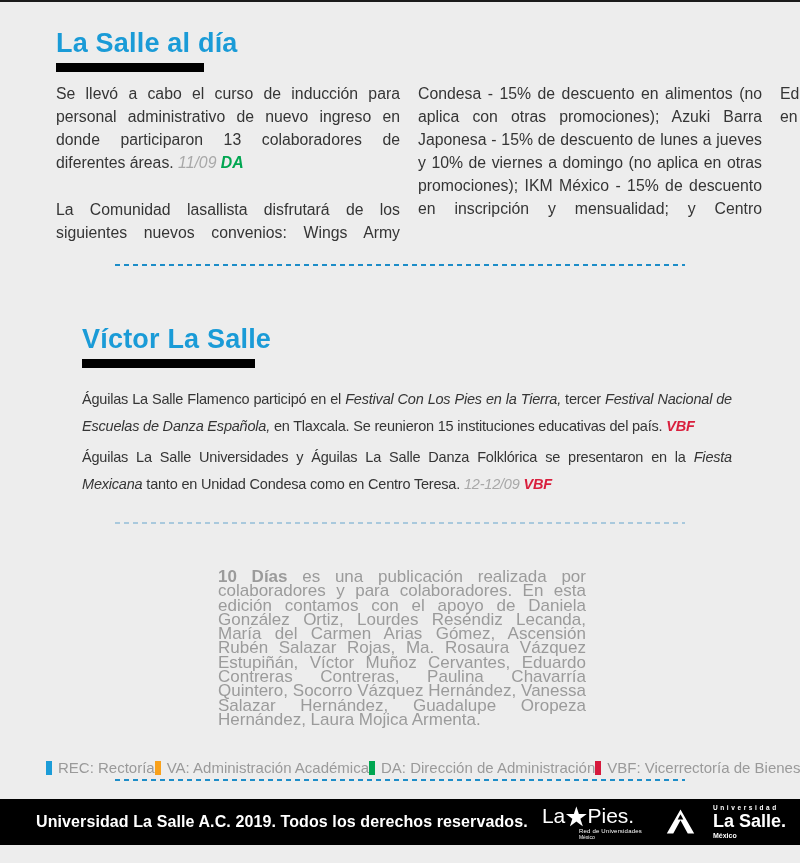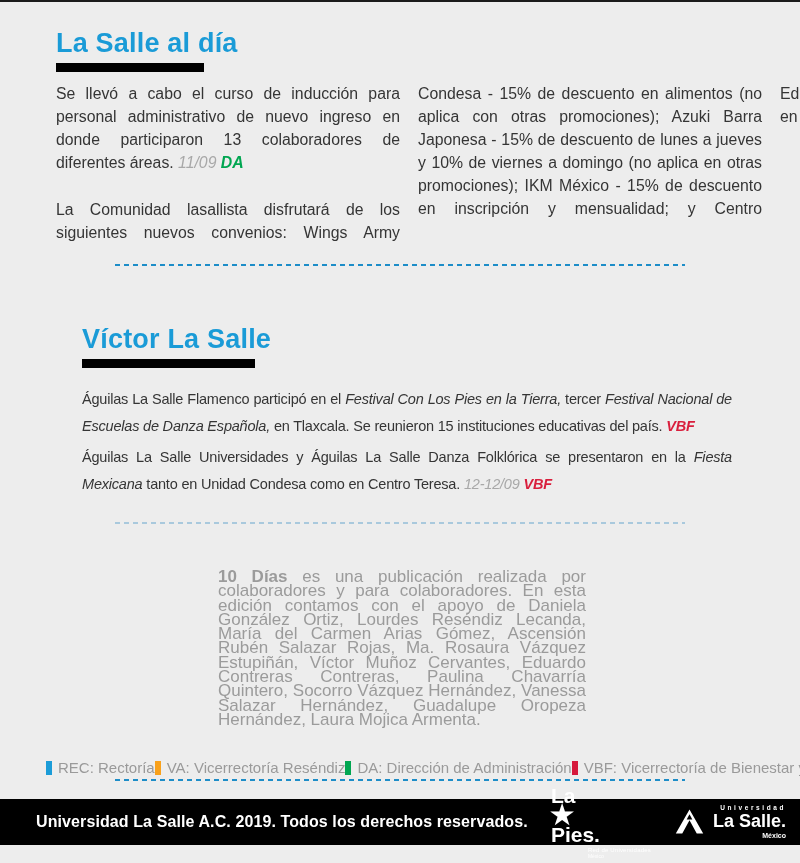--- a/index.html
+++ b/index.html
@@ -45,25 +45,25 @@
   
   .legend{position:absolute;left:46px;right:38px;top:757px;display:flex;justify-content:space-between;align-items:center;color:#9a9a9a;font-size:15px;}
   .legend-item{display:flex;align-items:center;gap:6px;white-space:nowrap;}
   .swatch{width:6px;height:14px;display:inline-block;flex:0 0 auto;}
 
   
   .footer{position:absolute;left:0;right:0;top:797px;height:46px;background:#000;display:flex;align-items:center;box-sizing:border-box;padding:0 14px 0 36px;color:#fff;}
   .copyright{flex:1;font-size:16px;font-weight:bold;letter-spacing:.1px;}
   .logos{display:flex;align-items:center;gap:24px;}
   .logo1{line-height:1;}
-  .logo1-main{display:flex;align-items:flex-start;font-size:21px;font-weight:bold;flex-direction:column;}
+  .logo1-main{display:flex;align-items:flex-end;font-size:21px;font-weight:normal;}
   .star{font-size:27px;line-height:18px;margin:0 -1px;}
   .logo1-sub{font-size:6px;margin-top:2px;padding-left:37px;letter-spacing:.2px;}
   .logo1-country{font-size:5px;margin-top:1px;padding-left:37px;}
-  .logo2{display:flex;align-items:center;gap:9px;text-align:right;}
+  .logo2{display:flex;align-items:center;gap:18px;}
   .emblem svg{width:29px;height:29px;display:block;}
   .logo2-top{font-size:6.5px;font-weight:bold;letter-spacing:2.6px;line-height:1;}
   .logo2-main{font-size:18px;font-weight:bold;line-height:1.05;}
   .logo2-sub{font-size:7px;font-weight:bold;line-height:1;margin-top:1px;}
 </style>
 </head>
 <body>
 
 <div class="page">
 
@@ -91,21 +91,21 @@
 
   <div class="divider divider-3"></div>
 
   <div class="legend">
     <span class="legend-item">
       <span class="swatch" style="background: rgb(27, 156, 216);"></span>
       <span class="legend-label">REC: Rectoría</span>
     </span>
     <span class="legend-item">
       <span class="swatch" style="background: rgb(249, 161, 27);"></span>
-      <span class="legend-label">VA: Vicerrectoría Reséndiz</span>
+      <span class="legend-label">VA: Administración Académica</span>
     </span>
     <span class="legend-item">
       <span class="swatch" style="background: rgb(0, 166, 81);"></span>
       <span class="legend-label">DA: Dirección de Administración</span>
     </span>
     <span class="legend-item">
       <span class="swatch" style="background: rgb(214, 25, 60);"></span>
       <span class="legend-label">VBF: Vicerrectoría de Bienestar y Formación</span>
     </span>
   </div>

